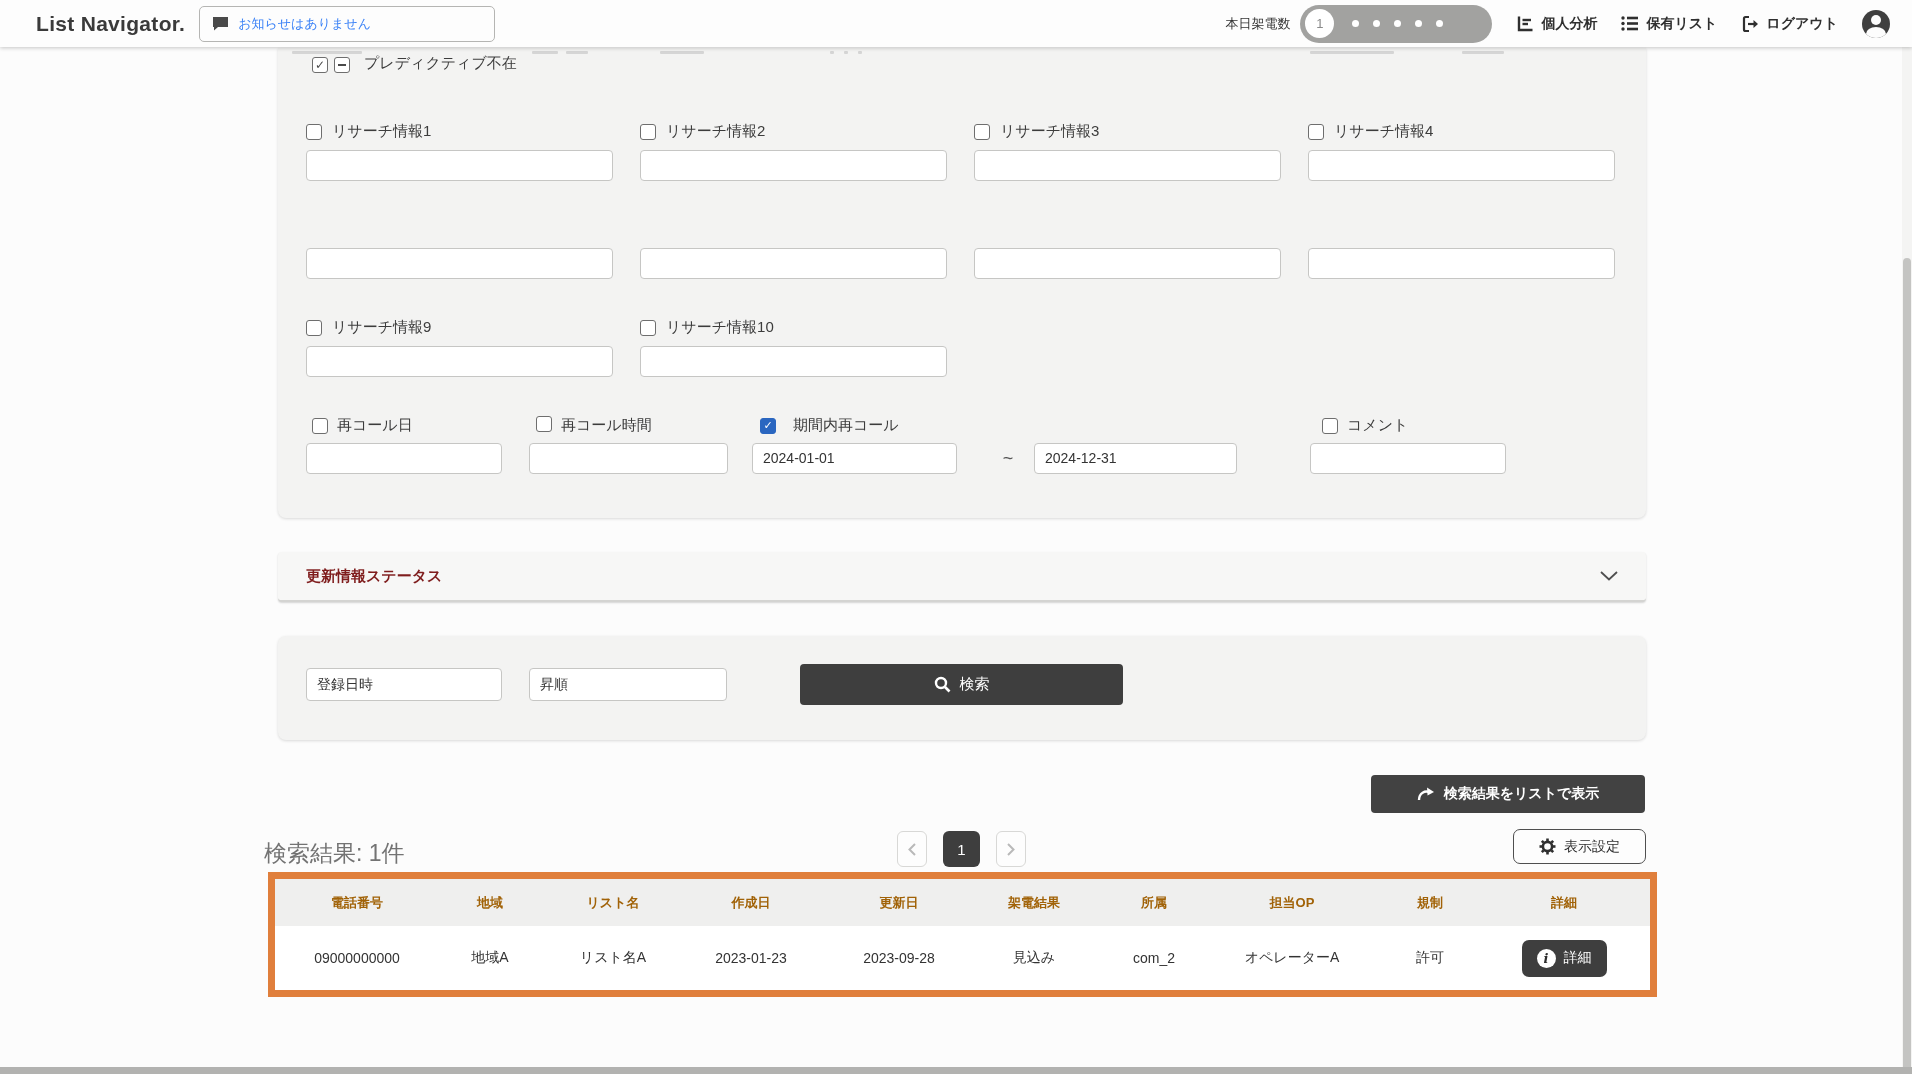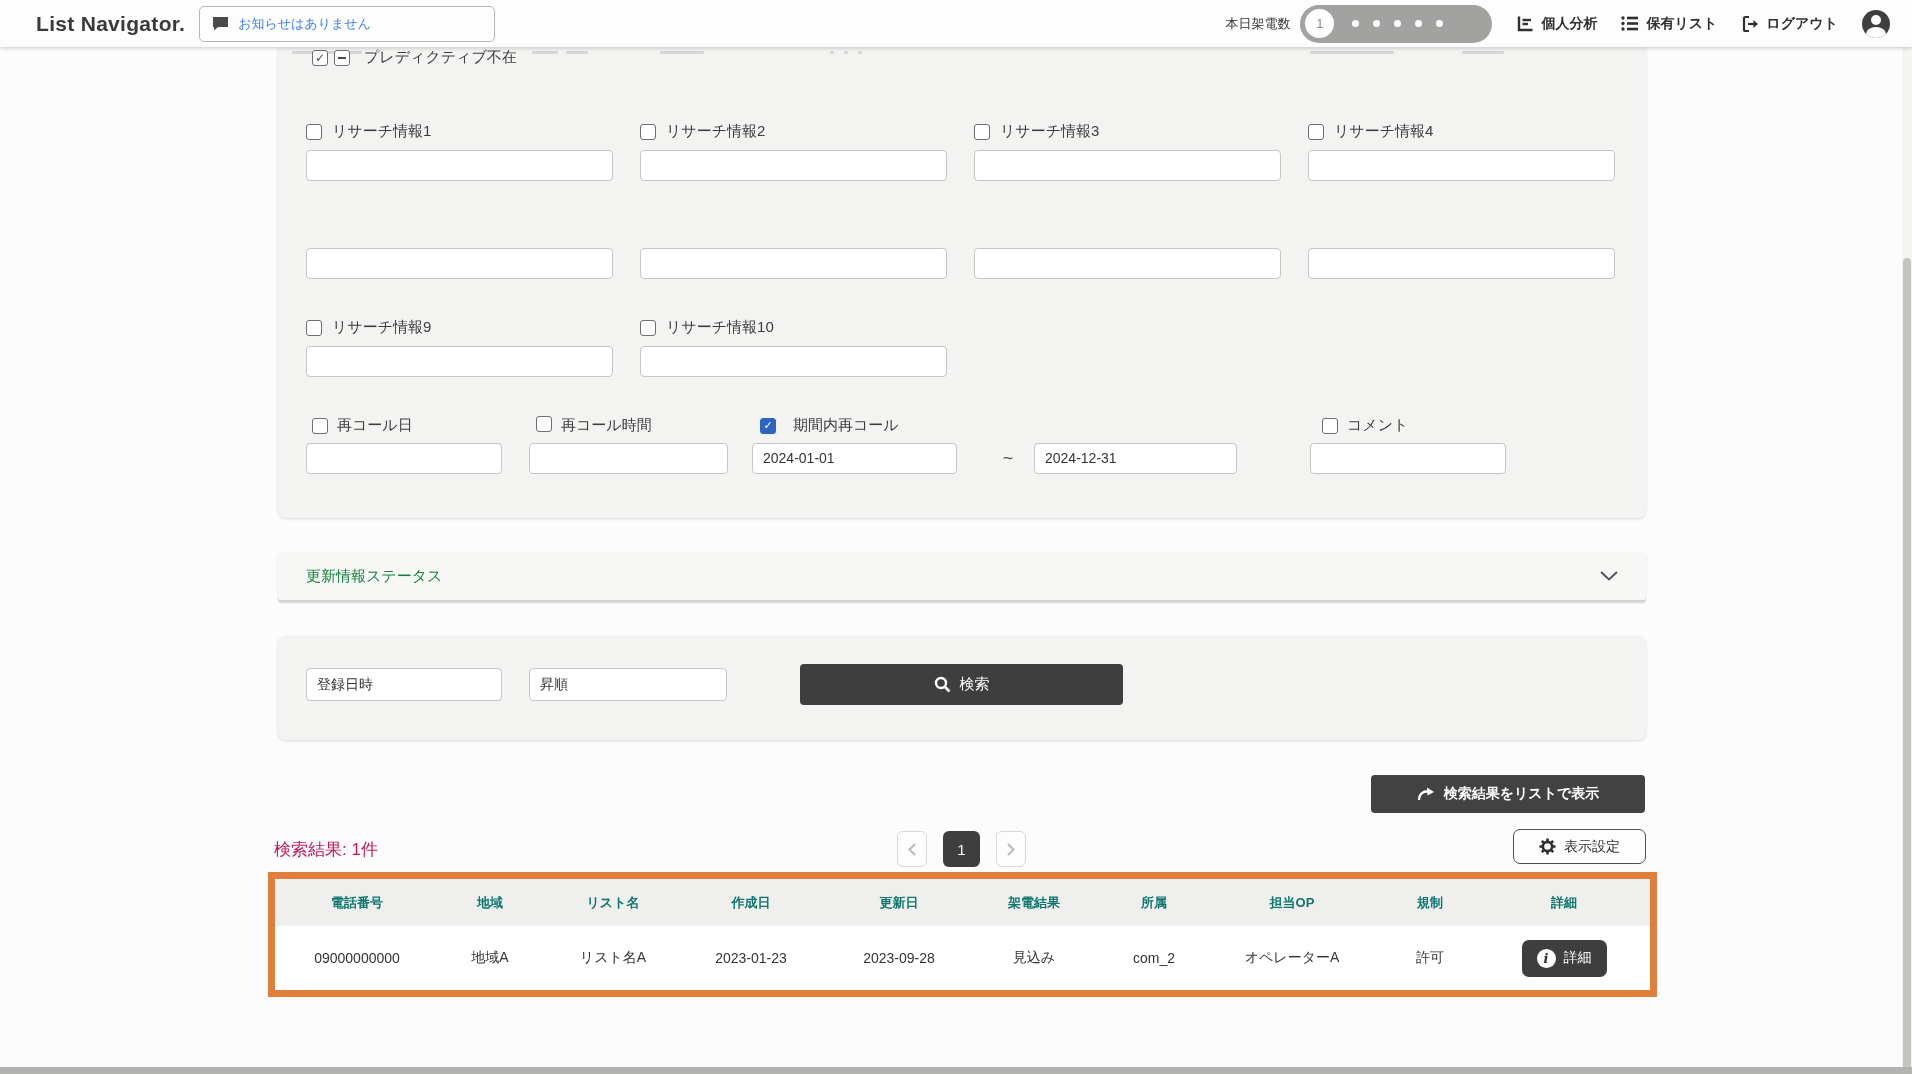--- a/index.html
+++ b/index.html
@@ -28,21 +28,21 @@
   .avatar::before { content:""; position:absolute; left:9px; top:5px; width:10px; height:10px; border-radius:50%; background:#fdfdfd; }
   .avatar::after  { content:""; position:absolute; left:4px; top:17px; width:20px; height:14px; border-radius:50%; background:#fdfdfd; }
 
   
   .panel { position:absolute; left:278px; width:1368px; background:#f3f3f2; border-radius:8px;
            box-shadow:0 1px 3px rgba(0,0,0,.14); }
   .filter-panel { top:48px; height:470px; border-radius:0 0 8px 8px; }
   .update-panel { top:552px; height:50px; background:#f7f7f6; border-radius:4px;
                   border-bottom:2px solid #d4d4d2; box-shadow:0 1px 2px rgba(0,0,0,.16);
                   display:flex; align-items:center; justify-content:space-between; padding:0 28px; cursor:pointer; }
-  .update-panel .ttl { font-size:15px; color:#15803d; }
+  .update-panel .ttl { font-size:15px; color:#7f1d1d;font-weight:bold; }
   .sort-panel { top:636px; height:104px; }
 
   .remnant { position:absolute; top:3px; height:3px; background:rgba(110,110,110,.22); border-radius:1px; }
 
   
   .frow { position:absolute; left:0; width:100%; display:flex; padding-left:28px; gap:27px; }
   .fcell { width:307px; display:flex; align-items:center; gap:10px; }
   .flabel { font-size:15px; color:#3c3c3c; }
 
   .cb { width:16px; height:16px; border:1.8px solid #6e6e6e; border-radius:3px; background:#fff;
@@ -61,36 +61,36 @@
   
   .sort-dd { position:absolute; top:32px; height:33px; line-height:31px; }
   .search-btn { position:absolute; left:522px; top:28px; width:323px; height:41px; background:#3e3e3e; border:none;
                 border-radius:4px; color:#fff; font-size:15px; display:flex; align-items:center; justify-content:center;
                 gap:9px; cursor:pointer; font-family:inherit; }
 
   
   .list-btn { position:absolute; left:1371px; top:775px; width:274px; height:38px; background:#424242; border:none;
               border-radius:4px; color:#fff; font-size:14px; font-weight:600; display:flex; align-items:center;
               justify-content:center; gap:9px; cursor:pointer; font-family:inherit; }
-  .result-count { position:absolute; left:274px; top:838px; font-size:17px; color:#be185d; }
+  .result-count { position:absolute; left:264px; top:838px; font-size:23px; color:#737373; }
   .pagination { position:absolute; left:897px; top:831px; display:flex; align-items:center; gap:16px; }
   .page-nav { width:30px; height:36px; background:#fdfdfd; border:1px solid #d8d8d6; border-radius:6px;
               display:flex; align-items:center; justify-content:center; cursor:pointer; }
   .page-cur { width:37px; height:36px; background:#3e3e3e; border-radius:6px; color:#fff; font-size:15px;
               display:flex; align-items:center; justify-content:center; cursor:pointer; }
   .settings-btn { position:absolute; left:1513px; top:829px; width:133px; height:35px; background:#fdfdfd;
                   border:1.6px solid #4f4f4f; border-radius:7px; display:flex; align-items:center; justify-content:center;
                   gap:8px; font-size:14px; color:#2f2f2f; cursor:pointer; font-family:inherit; }
 
   
   .table-wrap { position:absolute; left:268px; top:872px; width:1389px; height:125px;
                 border:7px solid #e07f3c; background:#fff; }
   .t-header { display:flex; align-items:center; height:47px; background:#efefee; padding-left:8px; }
   .t-row { display:flex; align-items:center; height:64px; background:#fff; padding-left:8px; }
-  .t-header .tc { font-size:13px; font-weight:700; color:#0f766e; text-align:center; }
+  .t-header .tc { font-size:13px; font-weight:700; color:#a16207; text-align:center; }
   .t-row .tc { font-size:14px; color:#333; text-align:center; }
   .c0{width:148px}.c1{width:118px}.c2{width:128px}.c3{width:148px}.c4{width:148px}
   .c5{width:122px}.c6{width:118px}.c7{width:158px}.c8{width:118px}.c9{width:150px}
   .detail-btn { margin:0 auto; height:37px; padding:0 15px; background:#3e3e3e; border:none; border-radius:7px;
                 color:#fff; font-size:14px; display:flex; align-items:center; gap:8px; cursor:pointer; font-family:inherit; }
   .info-circle { width:19px; height:19px; border-radius:50%; background:#fff; display:flex; align-items:center;
                  justify-content:center; }
   .info-circle::after { content:"i"; font-family:"DejaVu Serif",serif; font-style:italic; font-weight:700;
                         font-size:13px; color:#2c2c2c; }
 
@@ -168,21 +168,21 @@
     <div class="remnant" style="left:14px;width:70px"></div>
     <div class="remnant" style="left:254px;width:26px"></div>
     <div class="remnant" style="left:288px;width:22px"></div>
     <div class="remnant" style="left:382px;width:44px"></div>
     <div class="remnant" style="left:552px;width:4px"></div>
     <div class="remnant" style="left:566px;width:4px"></div>
     <div class="remnant" style="left:580px;width:4px"></div>
     <div class="remnant" style="left:1032px;width:84px"></div>
     <div class="remnant" style="left:1184px;width:42px"></div>
 
-    <div class="abs" style="left:34px;top:0;display:flex;align-items:center;gap:6px">
+    <div class="abs" style="left:34px;top:6px;display:flex;align-items:flex-end;gap:6px">
       <span class="cb checked-dark"></span>
       <span class="cb indet"></span>
       <span class="flabel" style="margin-left:8px">プレディクティブ不在</span>
     </div>
 
     <div class="frow" style="top:74px">
       <div class="fcell">
           <span class="cb"></span>
           <span class="flabel">リサーチ情報1</span>
         </div>

